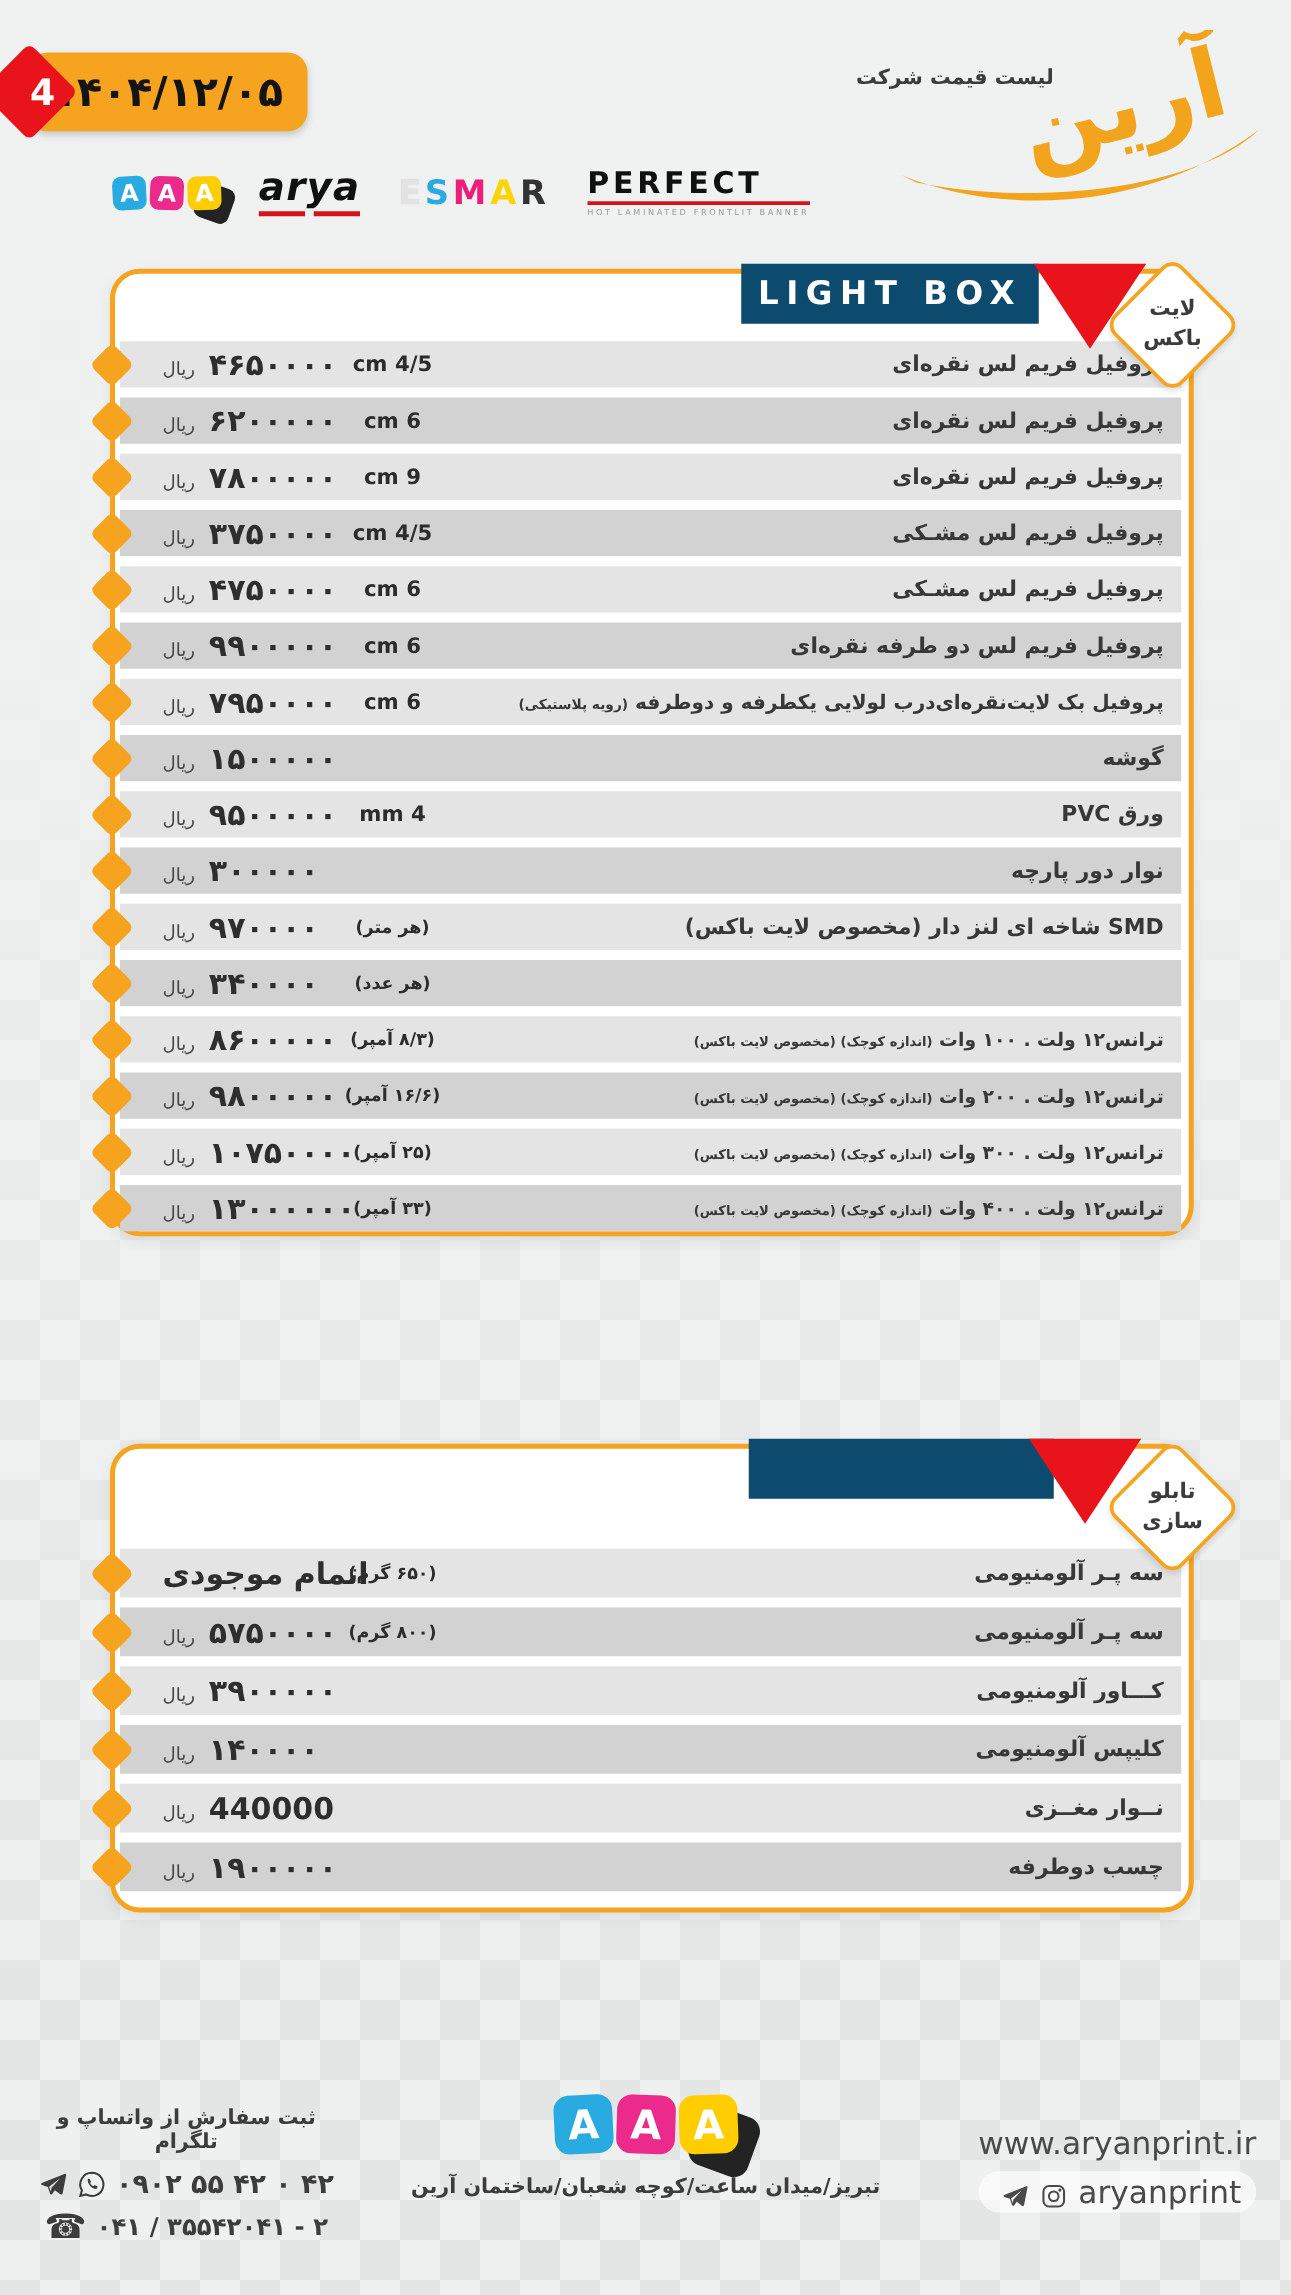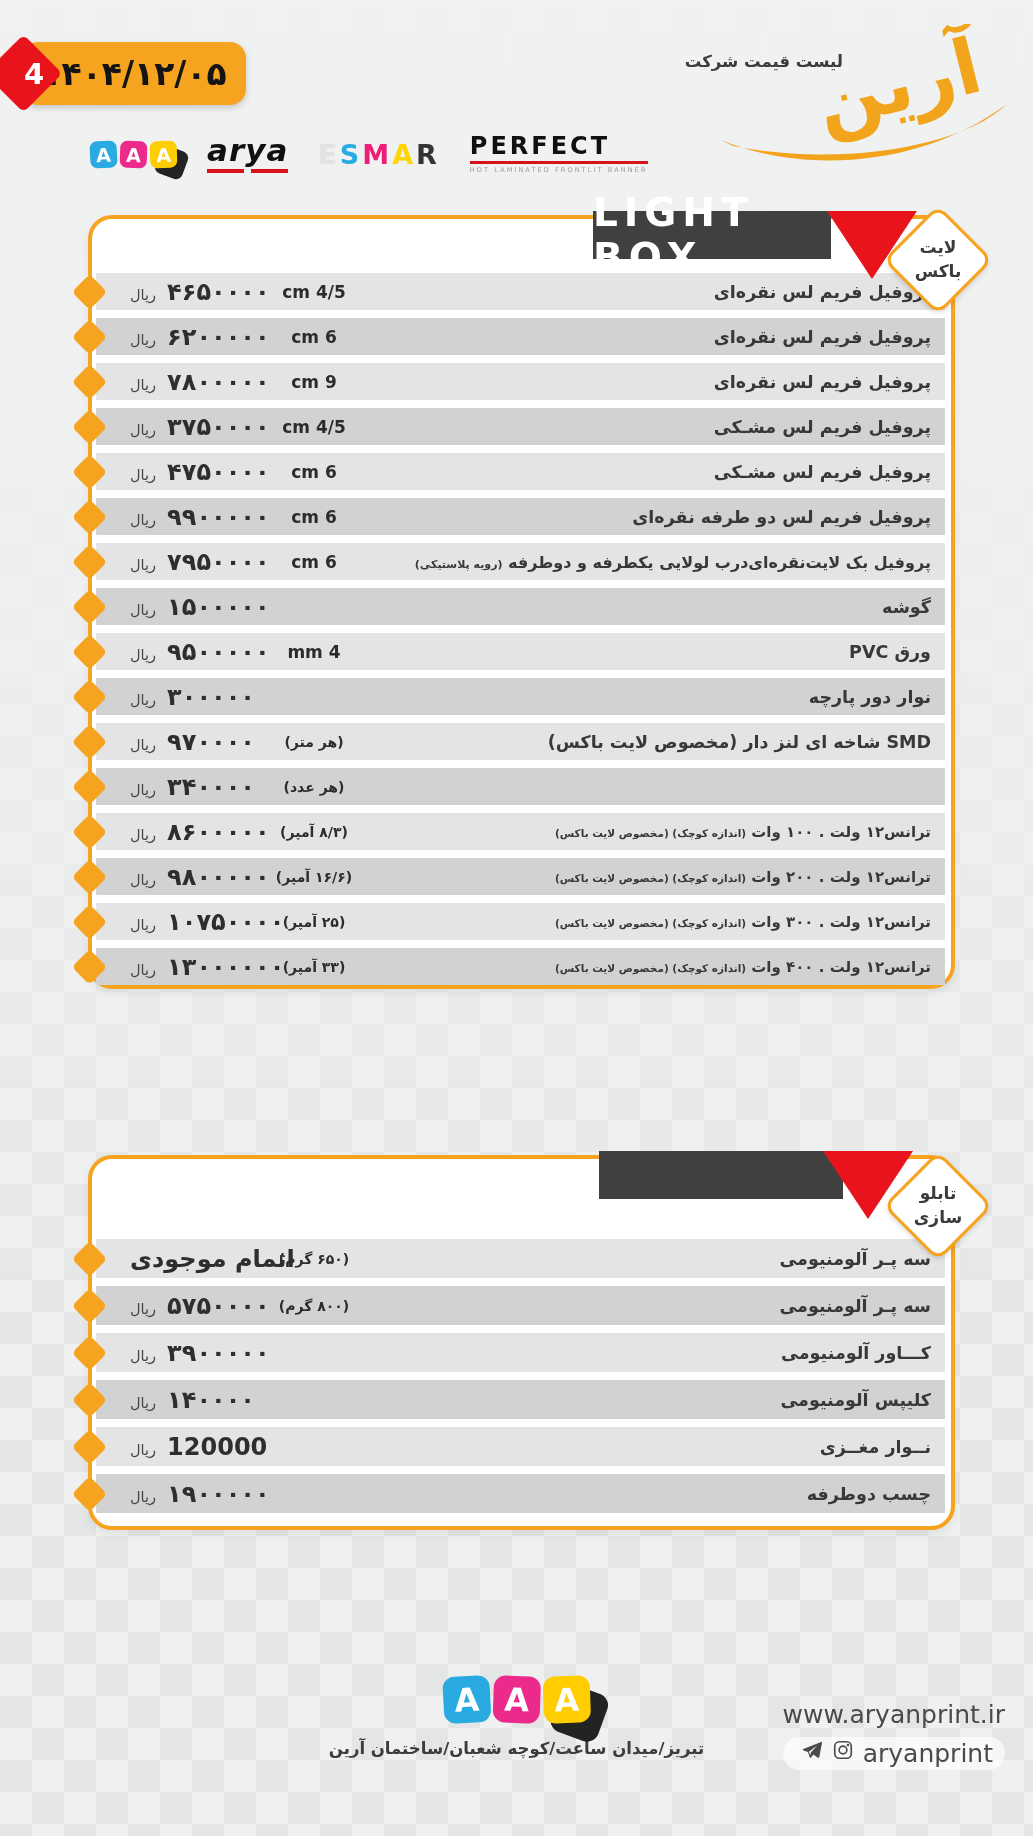--- a/index.html
+++ b/index.html
@@ -57,23 +57,23 @@
   .perfect .rule{height:3px;background:#D6131B;margin:3px 0 2px;}
   .perfect .cap{font-size:6.5px;letter-spacing:2.1px;color:#9a9a9a;white-space:nowrap;}
 
   
   .section{position:absolute;left:88px;width:867px;background:#fff;border:4px solid #F6A41F;
     border-radius:24px;box-sizing:border-box;box-shadow:0 4px 10px rgba(0,0,0,.07);}
   #section1{top:215px;height:774px;}
   #section2{top:1155px;height:375px;}
   .sec-head{position:relative;height:54px;}
   #section2 .sec-head{height:80px;}
-  .sec-bar{position:absolute;top:-8px;height:48px;background:#404040;color:#fff;
+  .sec-bar{position:absolute;top:-8px;height:48px;background:#0c4a6e;color:#fff;
     display:flex;align-items:center;justify-content:center;
-    font-weight:bold;font-size:39px;letter-spacing:6px;z-index:1;}
+    font-weight:bold;font-size:26px;letter-spacing:6px;z-index:1;}
   #section1 .sec-bar{right:120px;width:238px;}
   #section2 .sec-bar{right:108px;width:244px;}
   .sec-tri{position:absolute;top:-8px;width:0;height:0;z-index:2;
     border-top:68px solid #E9141B;border-left:45px solid transparent;border-right:45px solid transparent;}
   #section1 .sec-tri{right:34px;}
   #section2 .sec-tri{right:38px;}
   .sec-badge{position:absolute;width:72px;height:72px;background:#fff;border:3.5px solid #F6A41F;
     border-radius:12px;transform:rotate(45deg);z-index:3;box-shadow:2px 2px 5px rgba(0,0,0,.12);}
   #section1 .sec-badge{right:-26px;top:2px;}
   #section2 .sec-badge{right:-26px;top:8px;}
@@ -107,21 +107,21 @@
   .f-order{font-weight:bold;font-size:16.5px;color:#3c3c3c;direction:rtl;}
   .f-line{display:flex;direction:ltr;align-items:center;justify-content:center;gap:8px;
     font-weight:bold;color:#3c3c3c;}
   .f-mobile{margin-top:13px;font-size:21.5px;}
   .f-phone{margin-top:8px;font-size:19.5px;}
   .f-phone .tel-glyph{font-size:27px;line-height:1;}
   .f-center{position:absolute;left:50%;transform:translateX(-50%);top:16px;text-align:center;}
   .f-address{margin-top:16px;font-weight:bold;font-size:16.5px;color:#3c3c3c;direction:rtl;white-space:nowrap;}
   .f-right{position:absolute;right:28px;top:40px;text-align:right;direction:ltr;}
   .f-web{font-size:25px;color:#4a4a4a;}
-  .f-social{margin-top:8px;display:flex;justify-content:flex-end;align-items:flex-start;gap:9px;
+  .f-social{margin-top:8px;display:flex;justify-content:flex-end;align-items:flex-end;gap:9px;
     font-size:25px;color:#4a4a4a;background:rgba(255,255,255,.65);border-radius:18px;padding:2px 12px;}
   .icon{display:inline-flex;align-items:center;justify-content:center;}
 </style>
 </head>
 <body>
 
 <div class="page">
   <div class="layer">
 
     <div class="date-wrap">
@@ -432,41 +432,62 @@
             </div>
           </div>
           <div class="row light">
             <span class="dia"></span>
             <div class="title">
               <span>نــوار مغــزی</span>
               
             </div>
 
             <div class="price">
-              <span class="num">120000</span>
+              <span class="num">440000</span>
               <span class="cur">ریال</span>
             </div>
           </div>
           <div class="row dark">
             <span class="dia"></span>
             <div class="title">
               <span>چسب دوطرفه</span>
               
             </div>
 
             <div class="price">
               <span class="num">۱۹۰۰۰۰۰</span>
               <span class="cur">ریال</span>
             </div>
           </div>
         </div>
     </div>
 
     <div class="footer">
 
+      <div class="f-left">
+        <div class="f-order">ثبت سفارش از واتساپ و تلگرام</div>
+        <div class="f-line f-mobile">
+          <span class="icon">
+            <svg viewBox="0 0 24 24" width="23" height="23">
+                <path fill="#3c3c3c" d="M22 3.2 2.6 10.9c-.8.3-.75 1.45.08 1.7l4.9 1.5 1.8 5.6c.25.8 1.3.95 1.8.27l2.3-3.1 4.6 3.4c.7.5 1.7.12 1.85-.73L22.9 4.3c.15-.9-.75-1.5-.9-1.1ZM8.6 14l9.3-7.2-7.4 8.3-.3 3-1.6-4.1Z"></path>
+              </svg>
+          </span>
+          <span class="icon">
+            <svg viewBox="0 0 24 24" width="23" height="23">
+                <path d="M12 2.3a9.7 9.7 0 0 0-8.3 14.7L2.4 21.6l4.7-1.2A9.7 9.7 0 1 0 12 2.3Z" fill="none" stroke="#3c3c3c" stroke-width="1.7"></path>
+                <path d="M8.5 7.5c2.2-1 1.9 1.2 2.6 2 .5.6-.8 1-.4 1.7.5.9 1.4 1.7 2.2 2.1.7.4 1-.9 1.7-.5.8.5 2.8.4 1.8 2.4-2.4 2.2-8.5-2.9-7.9-7.7Z" fill="#3c3c3c"></path>
+              </svg>
+          </span>
+          <span dir="ltr">۰۹۰۲ ۵۵ ۴۲ ۰ ۴۲</span>
+        </div>
+        <div class="f-line f-phone">
+          <span class="tel-glyph">☎</span>
+          <span dir="ltr">۰۴۱ / ۳۵۵۴۲۰۴۱ - ۲</span>
+        </div>
+      </div>
 
       <div class="f-center">
         <div class="aaa big" style="display:inline-block">
           <div class="flap"></div>
           <div class="blocks">
             <span class="b b1">A</span>
             <span class="b b2">A</span>
             <span class="b b3">A</span>
           </div>
         </div>

